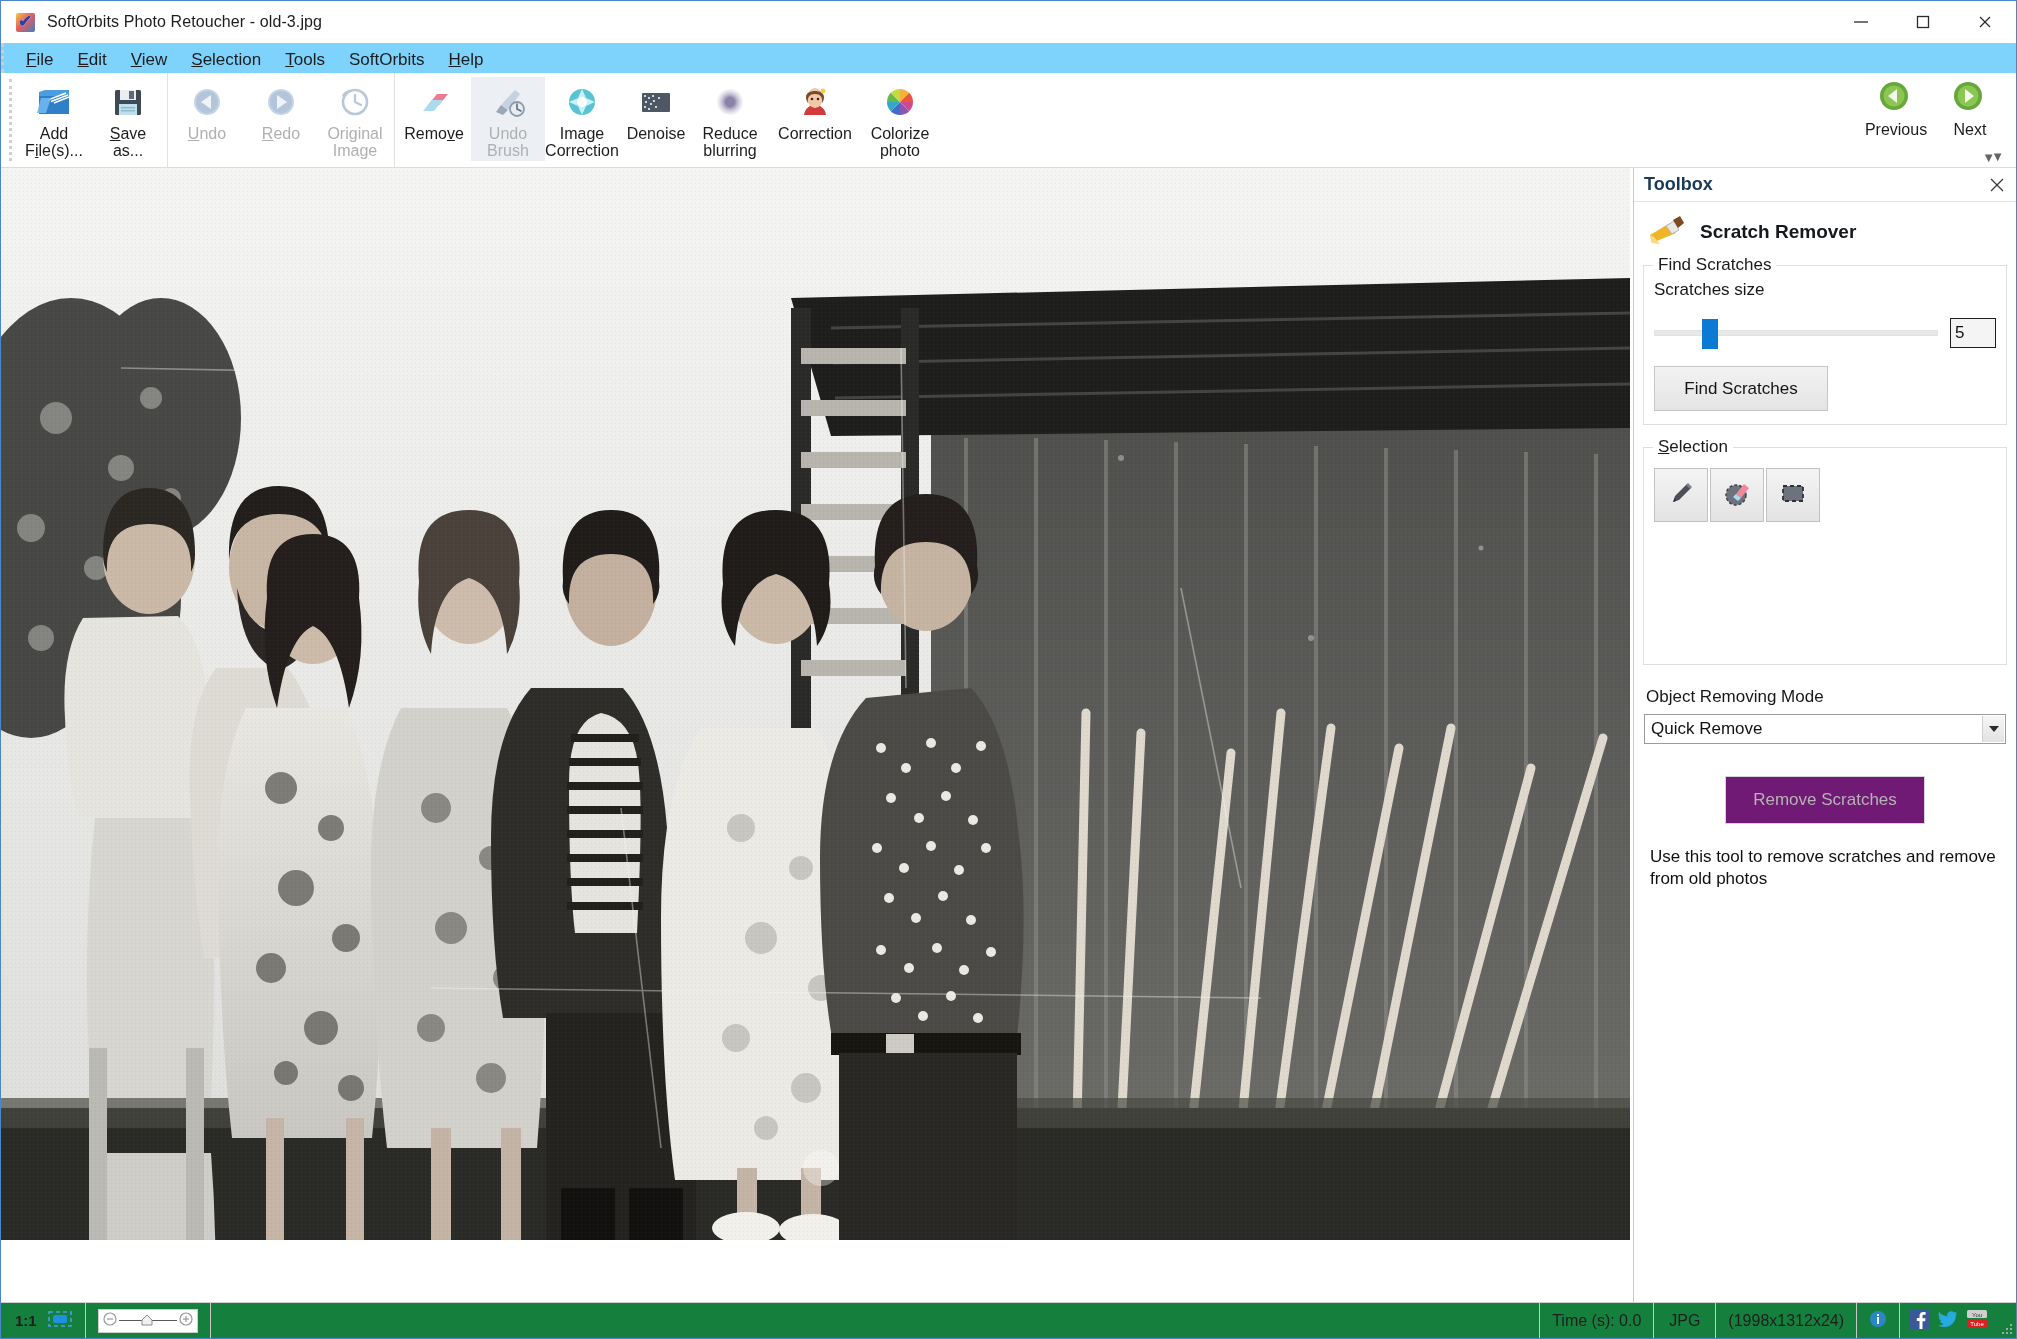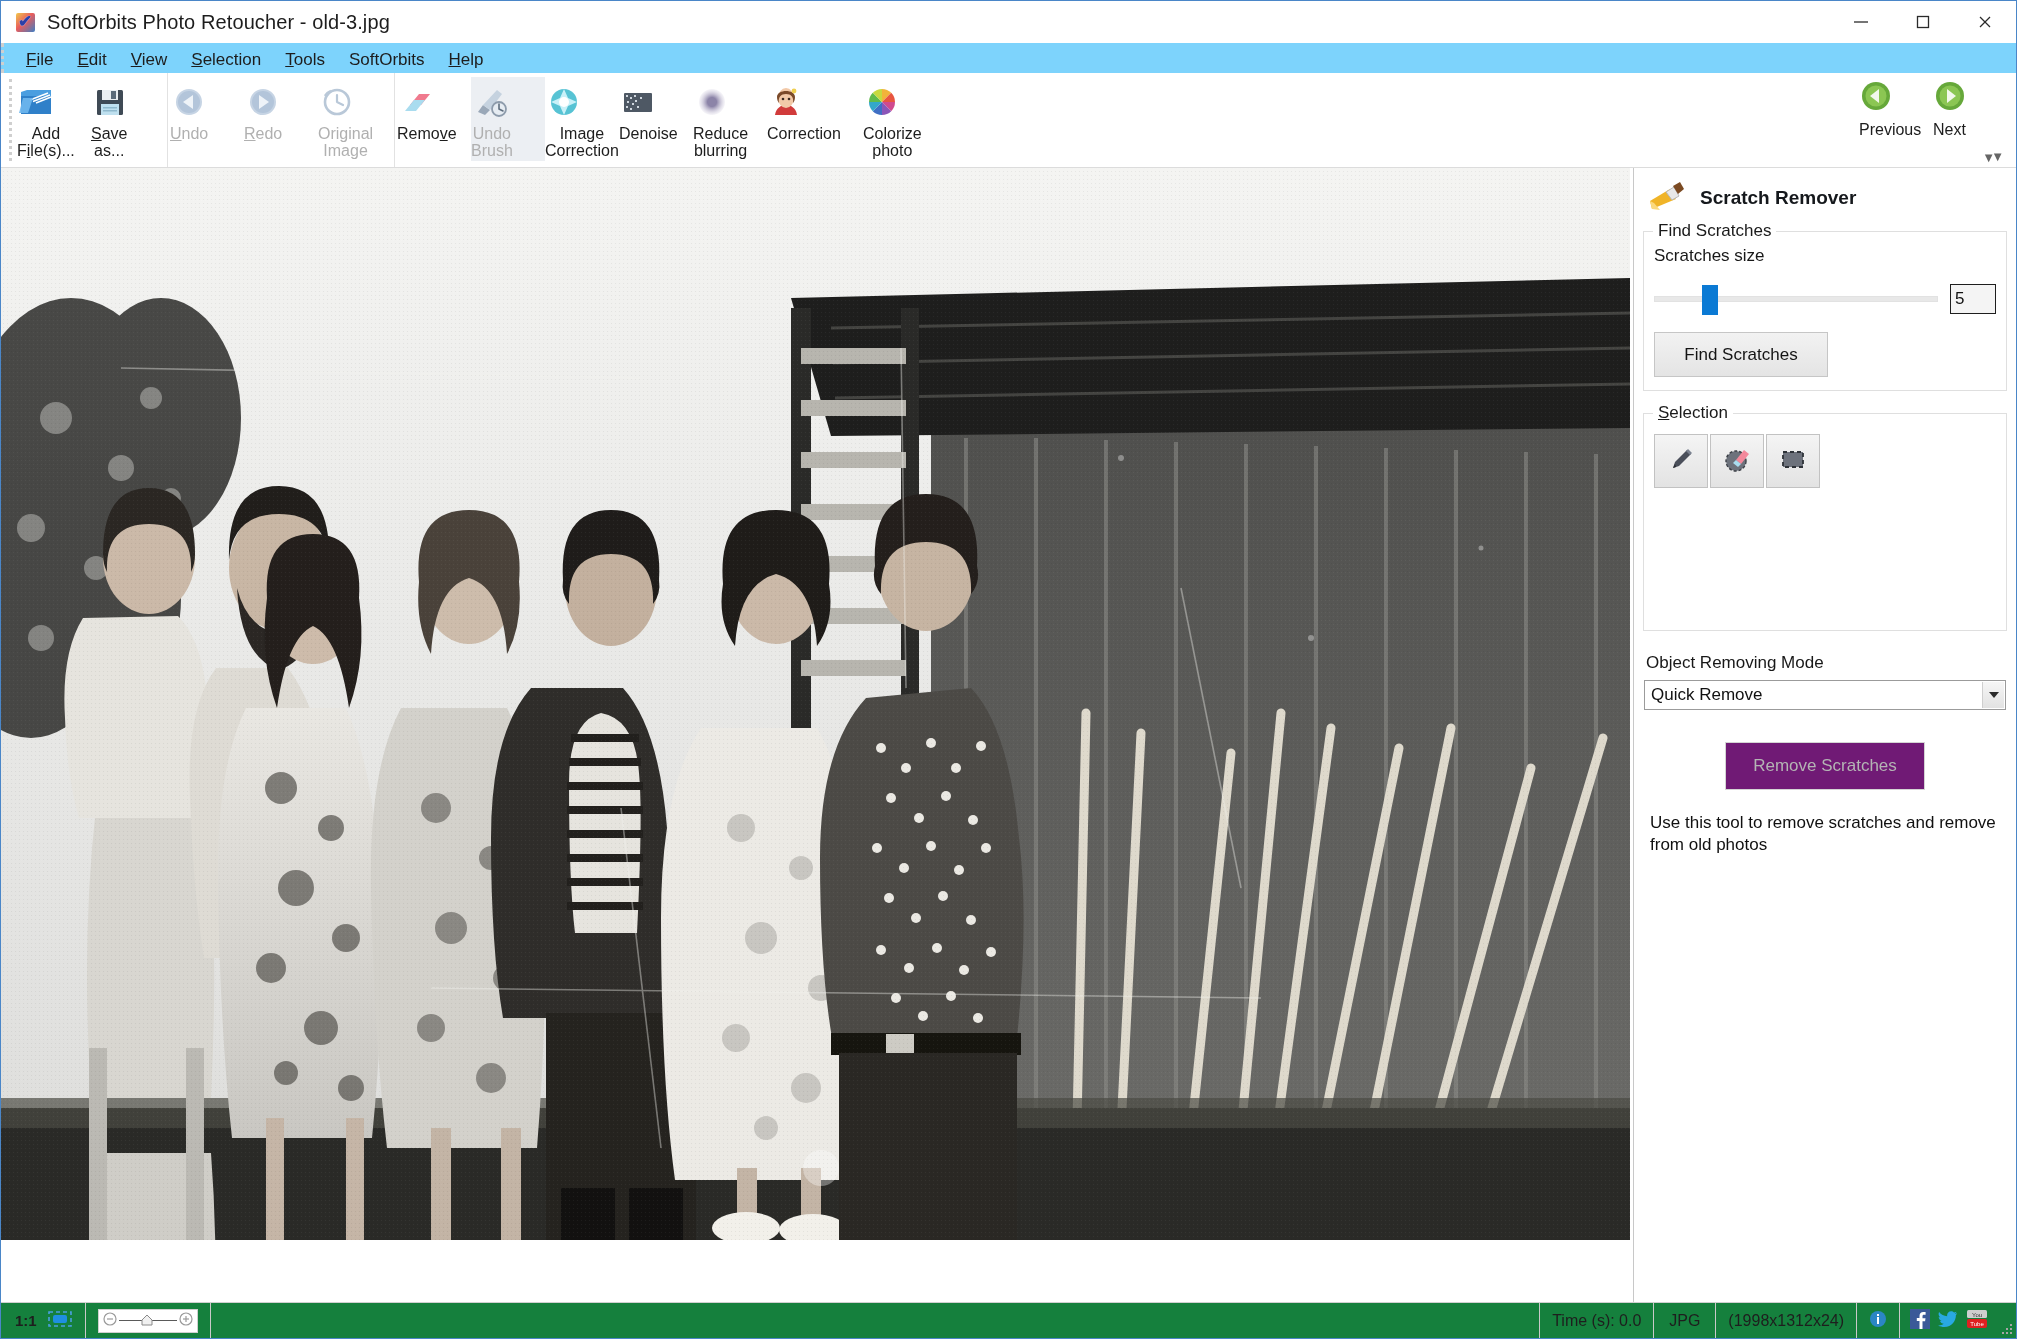--- a/index.html
+++ b/index.html
@@ -32,21 +32,21 @@
   .app-icon .sq {
     position:absolute; left:1px; top:2px; width:19px; height:19px;
     background: linear-gradient(135deg,#f2c94c 0%,#e85c5c 45%,#3d7ec4 100%);
     border-radius: 2px;
   }
   .app-icon .chk {
     position:absolute; left:3px; top:1px; color:#2b3fa8; font-size:17px;
     font-weight:bold; line-height:19px; text-shadow:0 0 1px #fff;
   }
   .title-text {
-    font-size: 20px; color: #1d1d1d; letter-spacing: .1px;
+    font-size: 16px; color: #1d1d1d; letter-spacing: .1px;
   }
   .win-buttons {
     position: absolute; right: 0; top: 0; height: 42px; display: flex;
   }
   .win-btn {
     width: 62px; height: 42px; display: flex; align-items: center; justify-content: center;
     cursor: default;
   }
   .win-btn svg { display:block; }
 
@@ -75,21 +75,21 @@
   .rib-grip {
     width: 6px; border-left: 3px dotted #cfcfcf; margin: 6px 0 6px 8px;
   }
   .rib-group {
     display: flex; align-items: flex-start; padding: 4px 2px 0 2px;
     border-right: 1px solid #e2e2e2;
   }
   .rib-group.nobord { border-right: none; }
   .rib-btn {
     width: 74px; min-height: 84px;
-    display: flex; flex-direction: column; align-items: flex-start;
+    display: flex; flex-direction: column; align-items: center;
     padding-top: 6px; cursor: default; position: relative;
   }
   .rib-btn.disabled { color: #b6b6b6; }
   .rib-btn.pressed { background: #eceff3; }
   .rib-ico { width: 38px; height: 38px; margin-bottom: 4px; position: relative; }
   .rib-lab {
     font-size: 16px; line-height: 17px; text-align: center; color: #1d1d1d;
     max-width: 74px; word-wrap: break-word;
   }
   .rib-btn.disabled .rib-lab { color: #b0b0b0; }
@@ -737,20 +737,29 @@
               <circle cx="1480" cy="380" r="2.5"></circle>
             <circle cx="820" cy="1000" r="18"></circle>
               <circle cx="1120" cy="290" r="3"></circle>
           </g>
           <rect x="0" y="0" width="1629" height="1072" fill="url(#grain)"></rect>
         </svg>
       </div>
     </div>
 
     <div class="toolbox">
+      <div class="tb-header">
+        <div class="tb-title">Toolbox</div>
+        <div class="tb-close">
+          <svg width="18" height="18" viewBox="0 0 18 18">
+              <line x1="3" y1="3" x2="15" y2="15" stroke="#3a3a3a" stroke-width="1.3"></line>
+              <line x1="15" y1="3" x2="3" y2="15" stroke="#3a3a3a" stroke-width="1.3"></line>
+            </svg>
+        </div>
+      </div>
 
       <div class="tb-tool-head">
         <div>
           <svg width="42" height="38" viewBox="0 0 42 38">
             <path d="M8 32 L6 24 L26 12 L32 22 Z" fill="#f0b428"></path>
             <path d="M6 24 L8 32 L16 33 L10 26 Z" fill="#fbd97e"></path>
             <path d="M22 15 L30 10 L35 19 L28 23 Z" fill="#e8e8e8" stroke="#b8b8b8" stroke-width="1"></path>
             <path d="M29 9 L36 5 L40 12 L34 17 Z" fill="#7b4a22"></path>
           </svg>
         </div>

